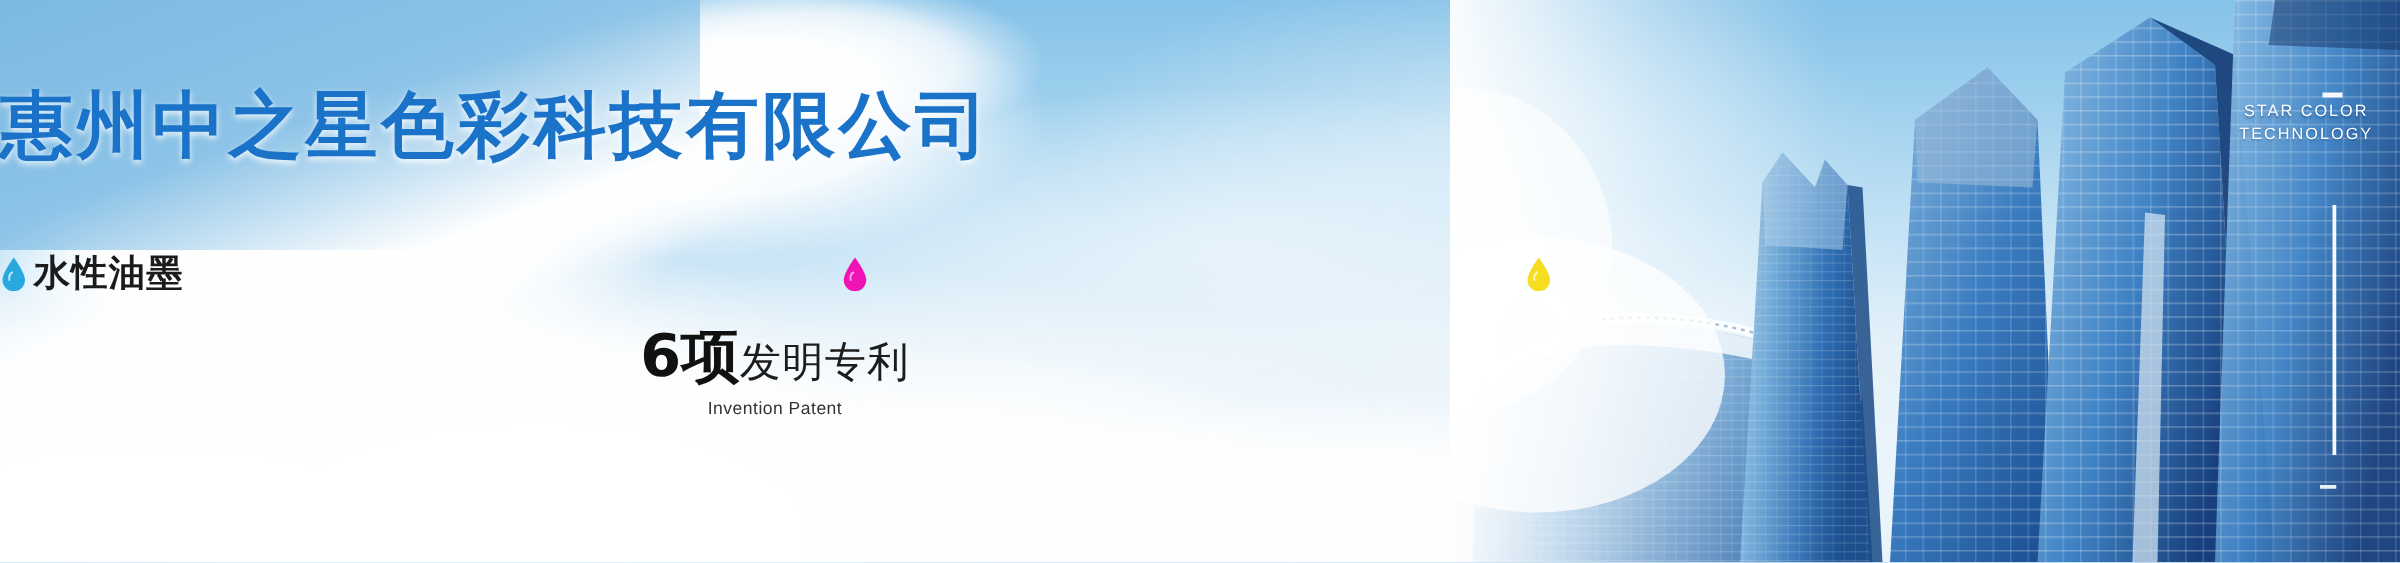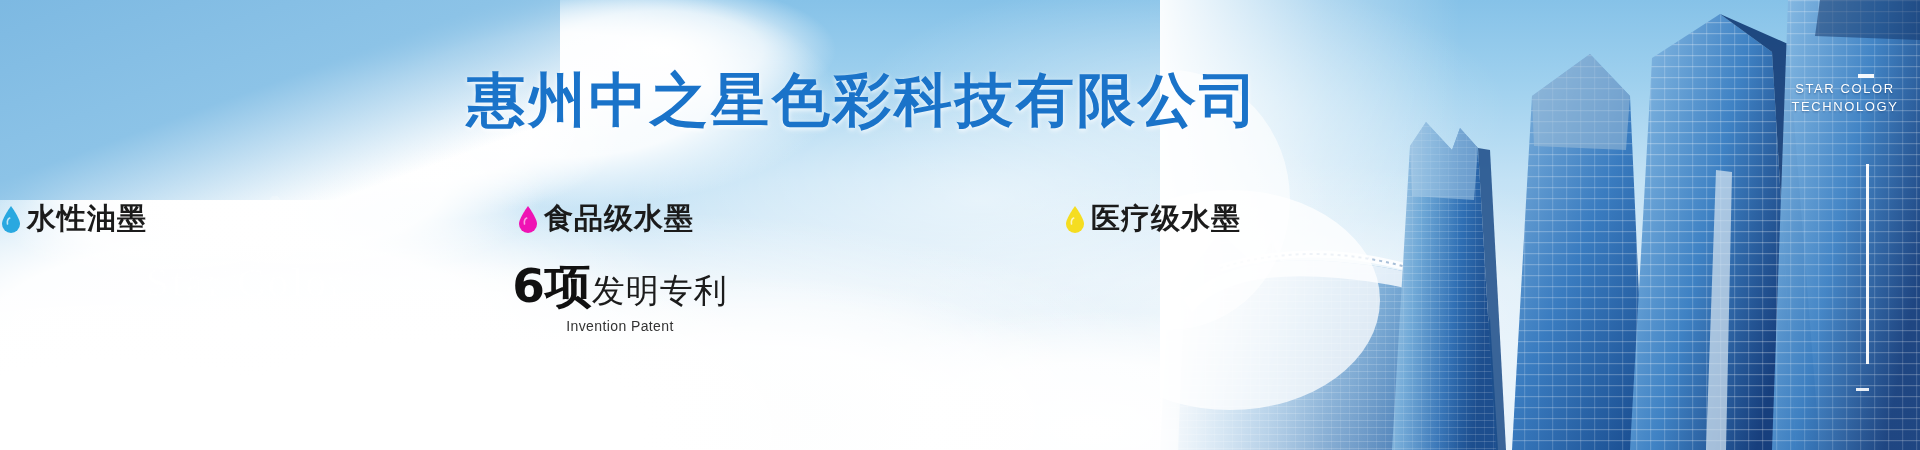--- a/index.html
+++ b/index.html
@@ -46,24 +46,24 @@
 
   
   .buildings{position:absolute;right:0;top:0;width:760px;height:450px;}
   .bsvg{position:absolute;right:0;top:0;}
   .bldg-label{position:absolute;left:620px;top:80px;width:130px;text-align:center;
     color:#ffffff;font-size:13px;letter-spacing:1.6px;line-height:18px;font-weight:400;
     text-shadow:0 1px 2px rgba(0,40,90,.45);}
 
   
   .content{position:absolute;left:0;top:0;width:1240px;height:450px;}
-  .title{position:absolute;left:0;top:62px;width:1240px;text-align:right;
+  .title{position:absolute;left:0;top:62px;width:1240px;text-align:left;
     font-size:58px;font-weight:bold;color:#1a73c9;letter-spacing:3px;
     font-family:"DejaVu Sans","Liberation Sans",sans-serif;
-    text-shadow:0 2px 5px rgba(255,255,255,.85);white-space:nowrap;padding-left:20px;}
+    text-shadow:0 2px 5px rgba(255,255,255,.85);white-space:nowrap;}
   .pill-wrap{position:absolute;left:0;top:140px;width:1240px;text-align:center;}
   .pill{display:inline-block;background:rgba(255,255,255,.86);border-radius:14px;
     padding:7px 26px 9px;font-size:35px;font-weight:bold;color:#1874d2;letter-spacing:4px;
     font-family:"DejaVu Sans","Liberation Sans",sans-serif;
     box-shadow:0 2px 8px rgba(120,170,210,.25);}
   .features{position:absolute;left:1px;top:199px;width:1240px;display:flex;
     justify-content:space-between;align-items:center;gap:30px;}
   .feat{display:flex;align-items:center;gap:6px;}
   .feat-label{font-size:29px;font-weight:bold;color:#1b1b1b;letter-spacing:1px;
     font-family:"DejaVu Sans","Liberation Sans",sans-serif;}
@@ -196,29 +196,27 @@
           <path d="M6.5 19 a3.5 5 0 0 1 2.2 -6" fill="none" stroke="#ffffff" stroke-opacity=".7" stroke-width="1.6" stroke-linecap="round"></path>
         </svg>
         <span class="feat-label">水性油墨</span>
       </div>
 
       <div class="feat">
         <svg class="drop" viewBox="0 0 20 28">
           <path d="M10 1 C10 1 1 13 1 19 a9 9 0 0 0 18 0 C19 13 10 1 10 1 Z" fill="#ef13b4"></path>
           <path d="M6.5 19 a3.5 5 0 0 1 2.2 -6" fill="none" stroke="#ffffff" stroke-opacity=".6" stroke-width="1.6" stroke-linecap="round"></path>
         </svg>
-        <span class="feat-label">食品级水墨</span>
       </div>
 
       <div class="feat">
         <svg class="drop" viewBox="0 0 20 28">
           <path d="M10 1 C10 1 1 13 1 19 a9 9 0 0 0 18 0 C19 13 10 1 10 1 Z" fill="#f5dd21"></path>
           <path d="M6.5 19 a3.5 5 0 0 1 2.2 -6" fill="none" stroke="#ffffff" stroke-opacity=".7" stroke-width="1.6" stroke-linecap="round"></path>
         </svg>
-        <span class="feat-label">医疗级水墨</span>
       </div>
 
     </div>
 
     <div class="badges">
 
       <div class="badge">
         <div class="badge-cn">
           <span class="badge-big">6项</span><span class="badge-small">发明专利</span>
         </div>

